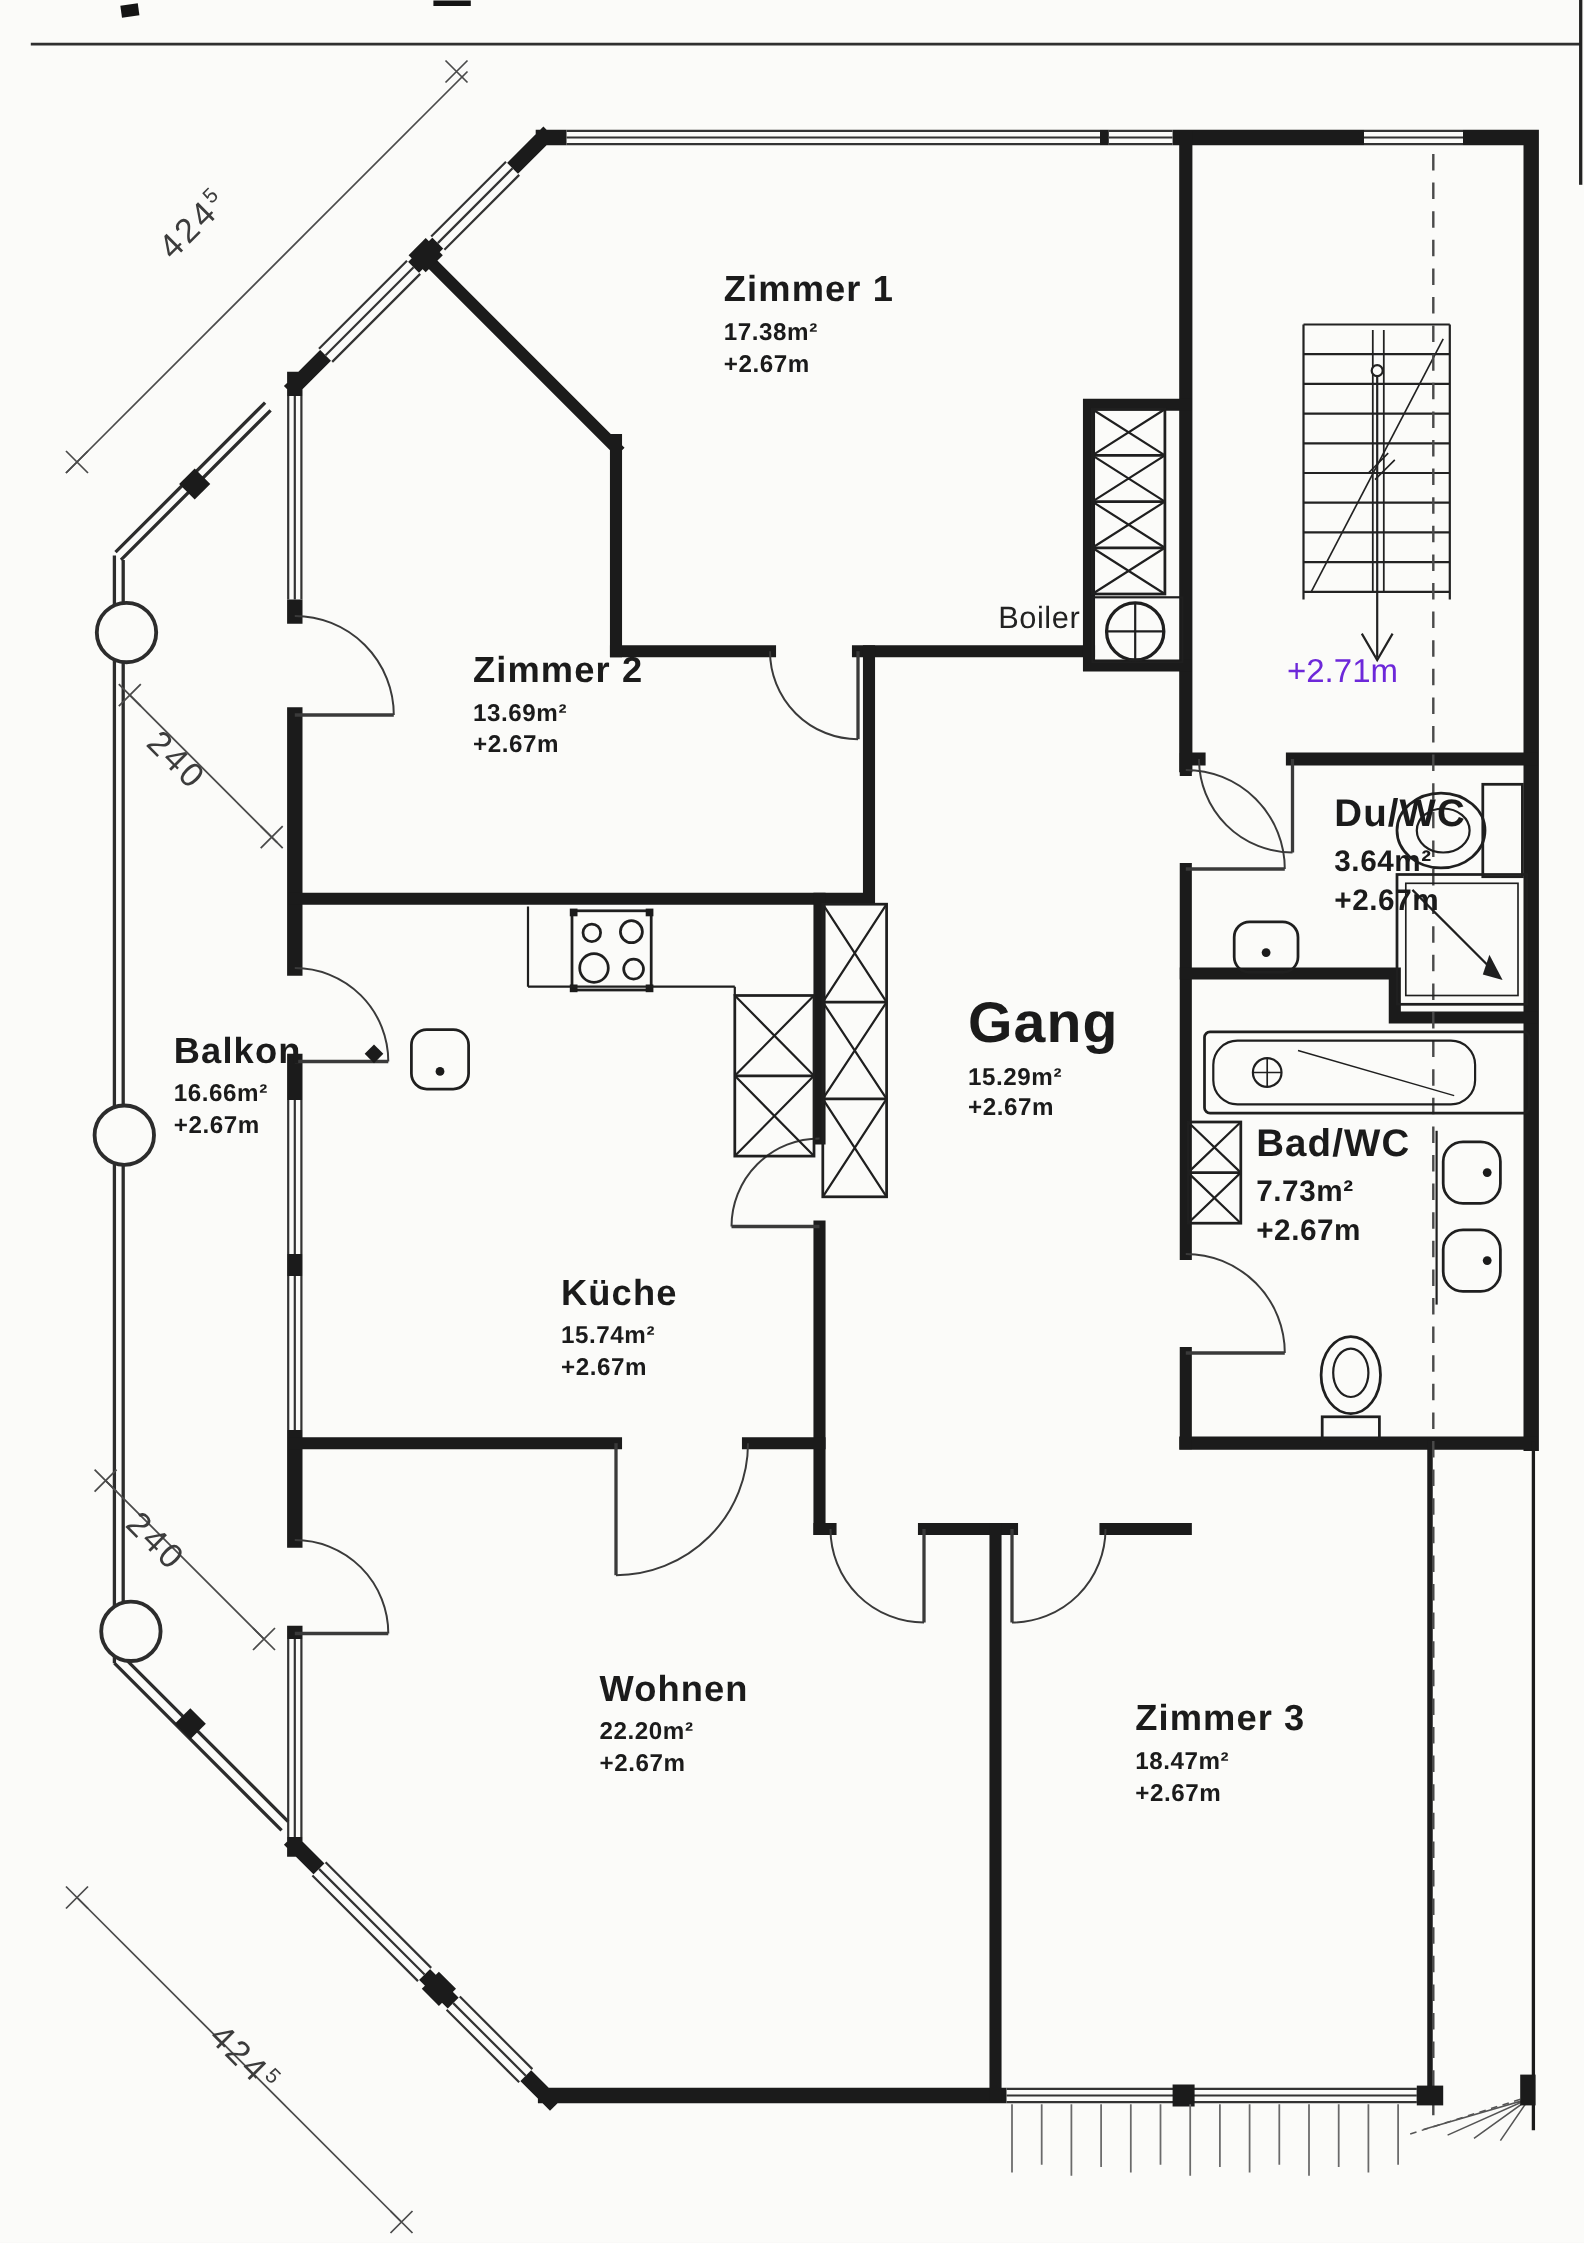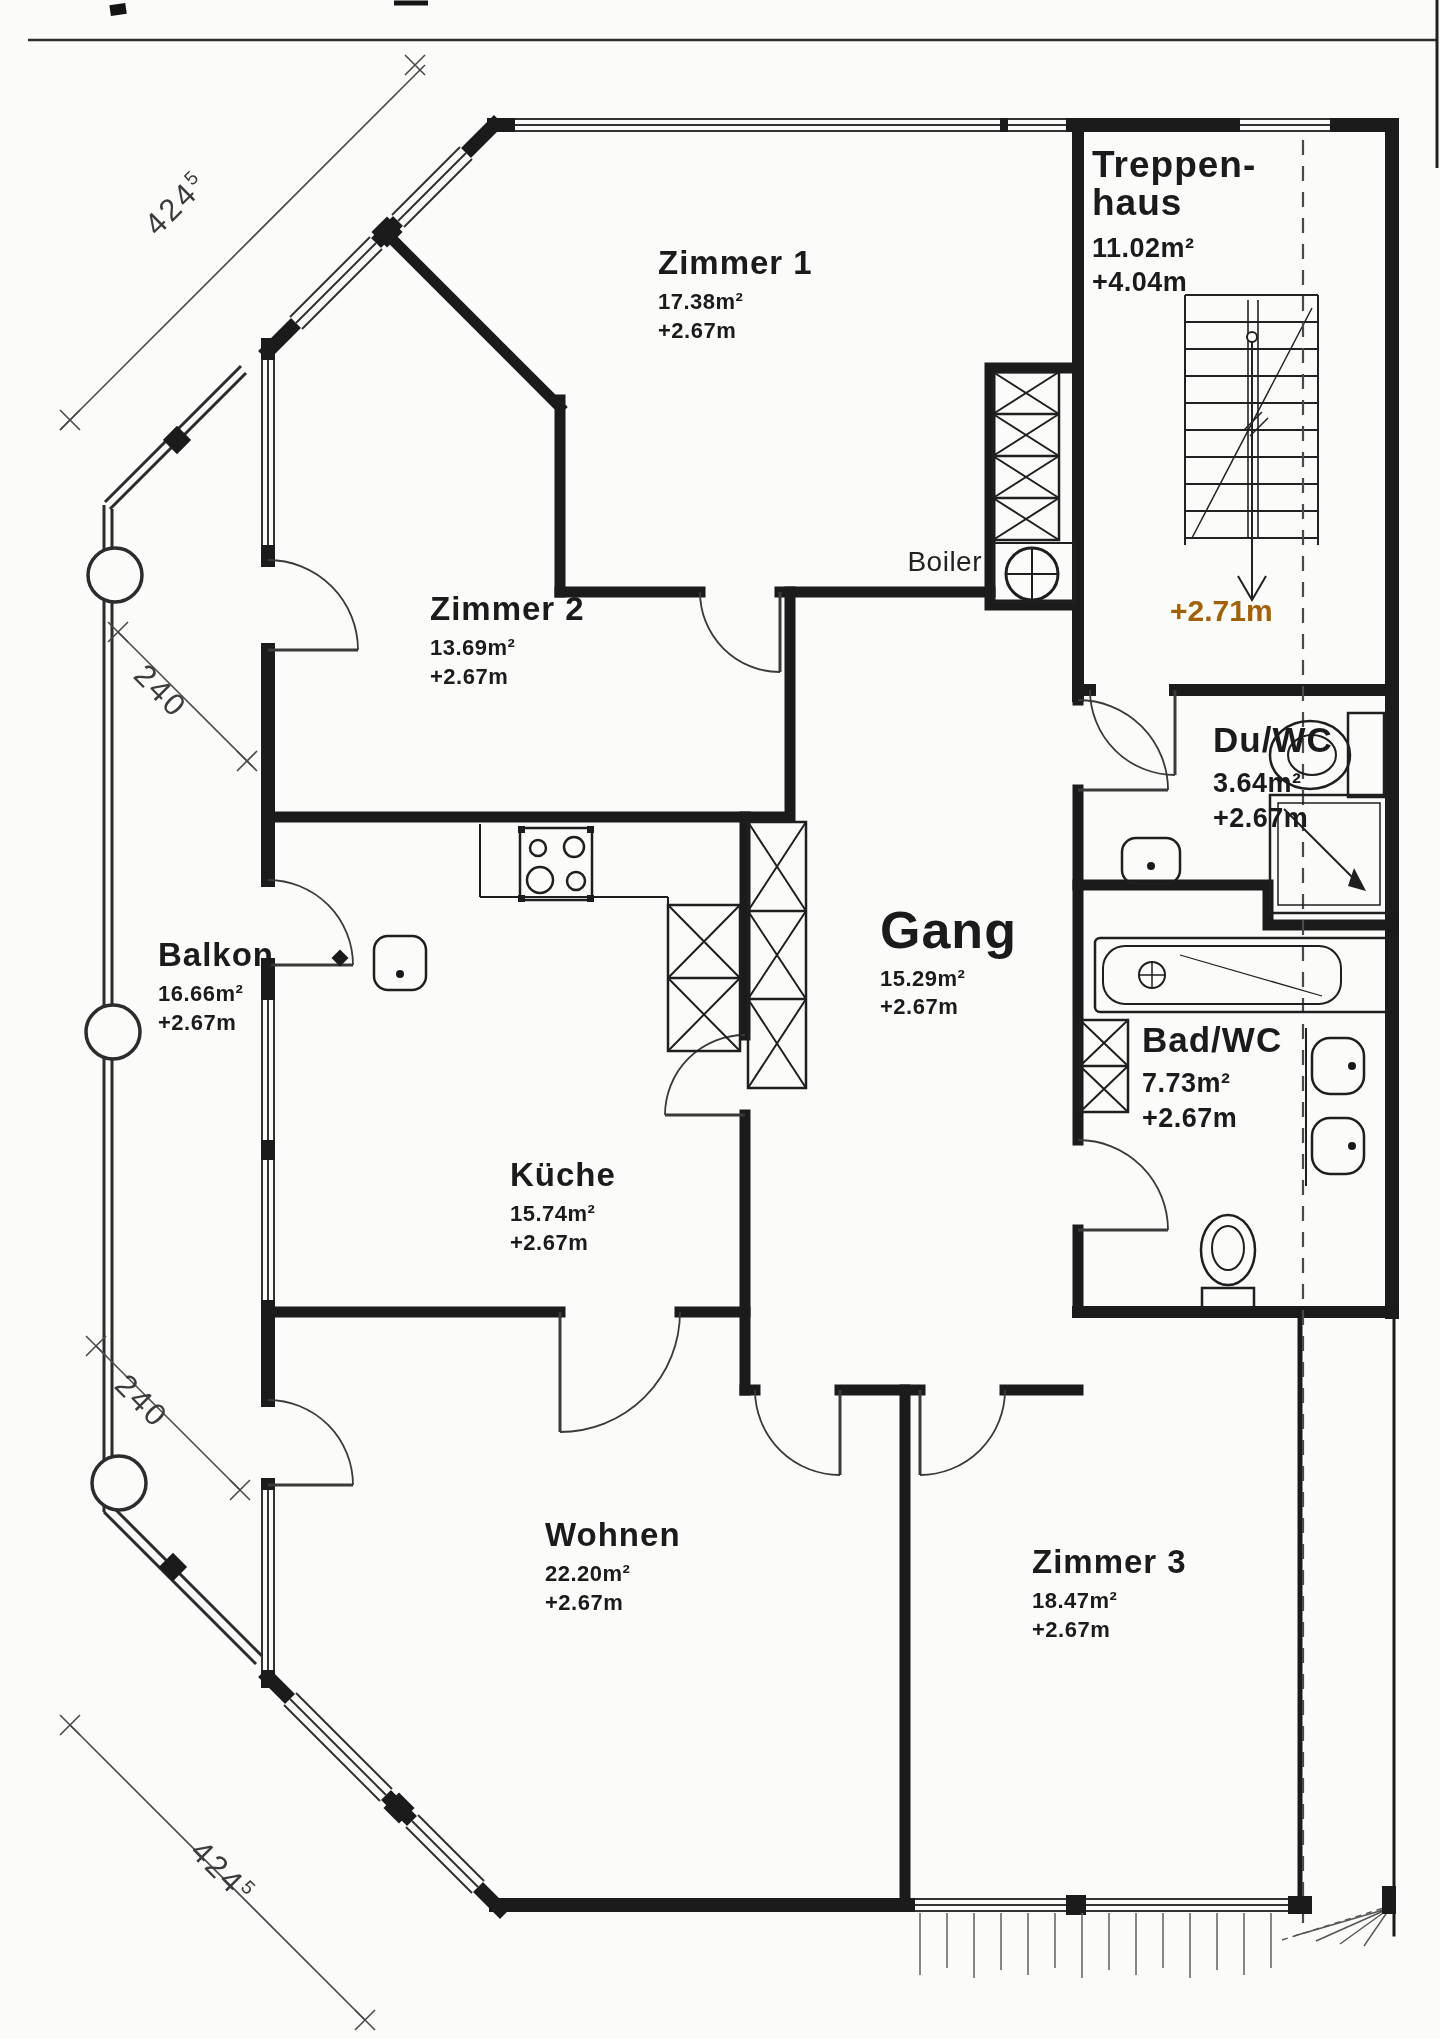--- a/index.html
+++ b/index.html
@@ -11,21 +11,21 @@
   #plan-svg{position:absolute;left:0;top:0;z-index:0;}
   .lbl{position:absolute;z-index:2;color:#1b1b1b;}
   .nm{font-size:33px;font-weight:700;letter-spacing:1px;line-height:1.04;white-space:nowrap;}
   .nm.sz42{font-size:52px;}
   .nm.sz36{font-size:37px;}
   .nm.sz34{font-size:35px;}
   .st{font-size:22px;font-weight:700;letter-spacing:0.5px;line-height:1.2;margin-top:2px;white-space:nowrap;}
   .st.sz26{font-size:27px;}
   .st.first{margin-top:9px;}
   .plain{position:absolute;z-index:2;color:#222;font-size:28px;font-weight:400;letter-spacing:0.5px;}
-  .bold30{position:absolute;z-index:2;color:#a16207;font-size:30px;font-weight:700;}
+  .bold30{position:absolute;z-index:2;color:#6d28d9;font-size:30px;font-weight:400;}
   .dim{
     position:absolute;z-index:2;color:#3c3c3c;font-size:31px;font-weight:400;
     letter-spacing:3px;white-space:nowrap;transform-origin:left center;
   }
   .dim sup{font-size:0.62em;}
 </style>
 </head>
 <body>
 
 <div id="page">
@@ -306,26 +306,20 @@
     <rect x="1382" y="1886" width="14" height="28" fill="#1b1b1b" stroke="none"></rect>
   </g>
 </svg>
 
   <div class="lbl" style="left:658px;top:246px">
     <div class="nm">Zimmer 1</div>
     <div class="st first">17.38m²</div>
     <div class="st">+2.67m</div>
   </div>
 
-  <div class="lbl" style="left:1092px;top:146px">
-    <div class="nm sz36">Treppen-</div>
-    <div class="nm sz36">haus</div>
-    <div class="st sz26 first">11.02m²</div>
-    <div class="st sz26">+4.04m</div>
-  </div>
 
   <div class="lbl" style="left:430px;top:592px">
     <div class="nm">Zimmer 2</div>
     <div class="st first">13.69m²</div>
     <div class="st">+2.67m</div>
   </div>
 
   <div class="lbl" style="left:158px;top:938px">
     <div class="nm">Balkon</div>
     <div class="st first">16.66m²</div>

